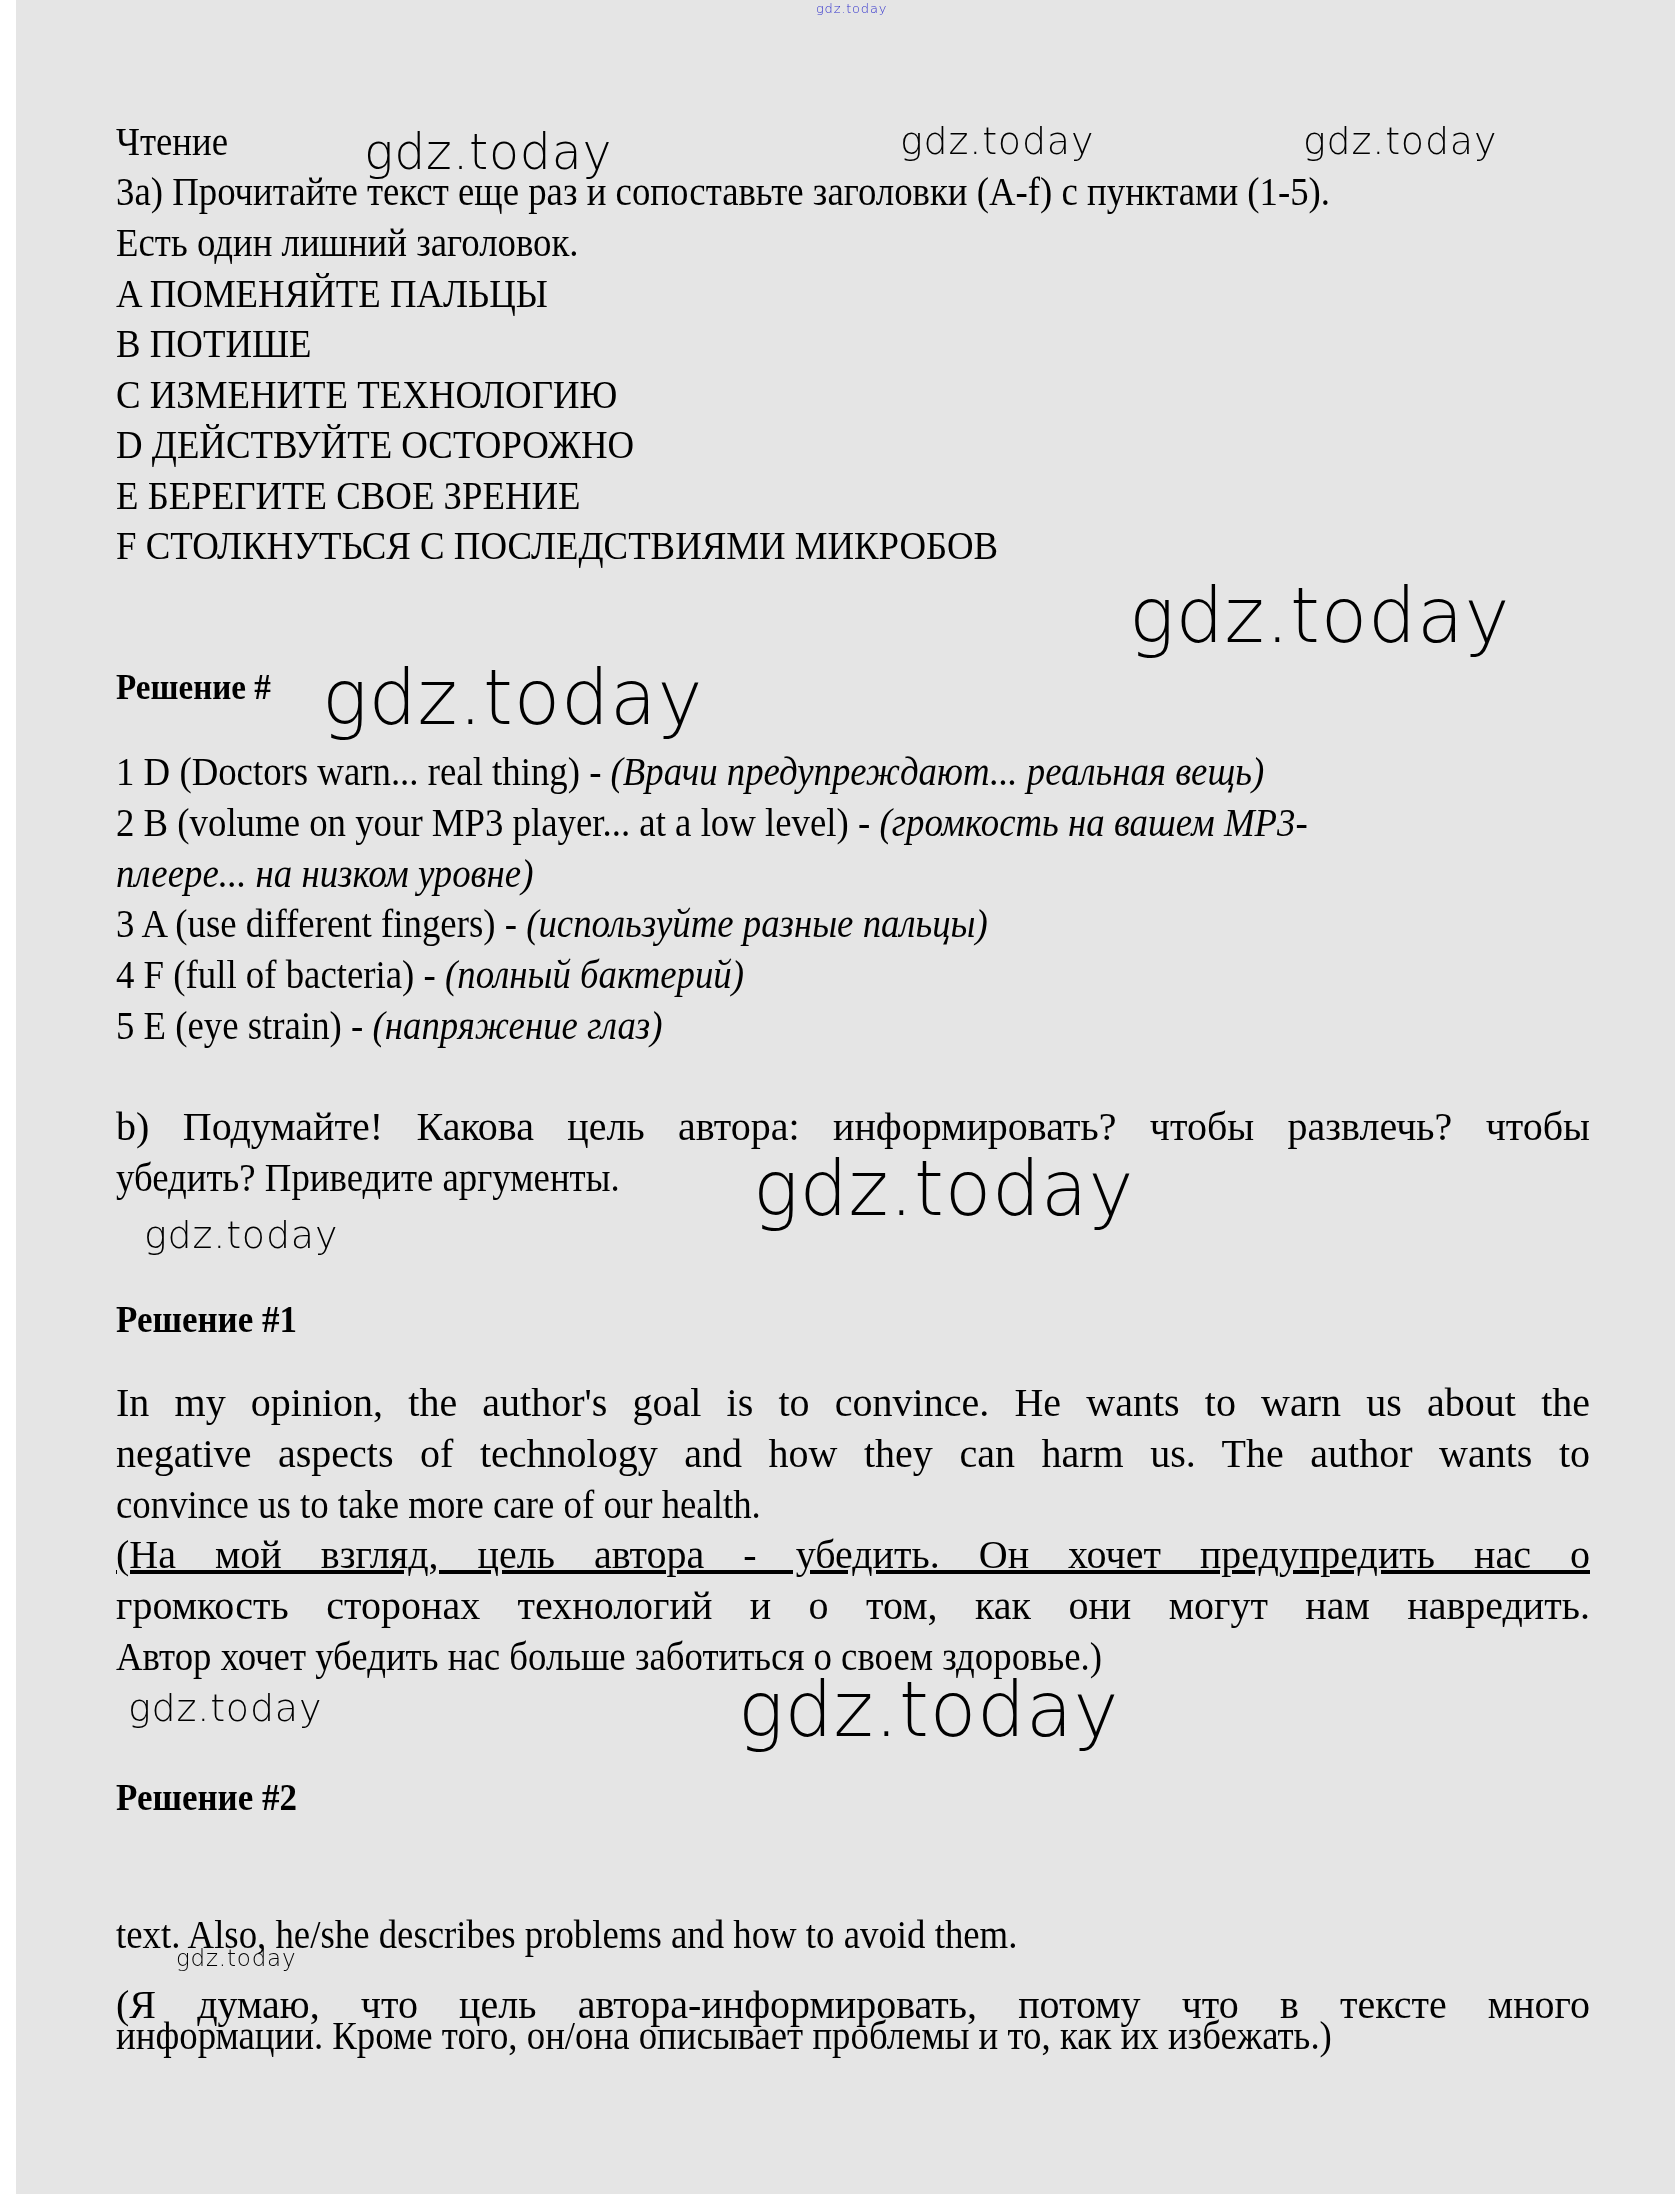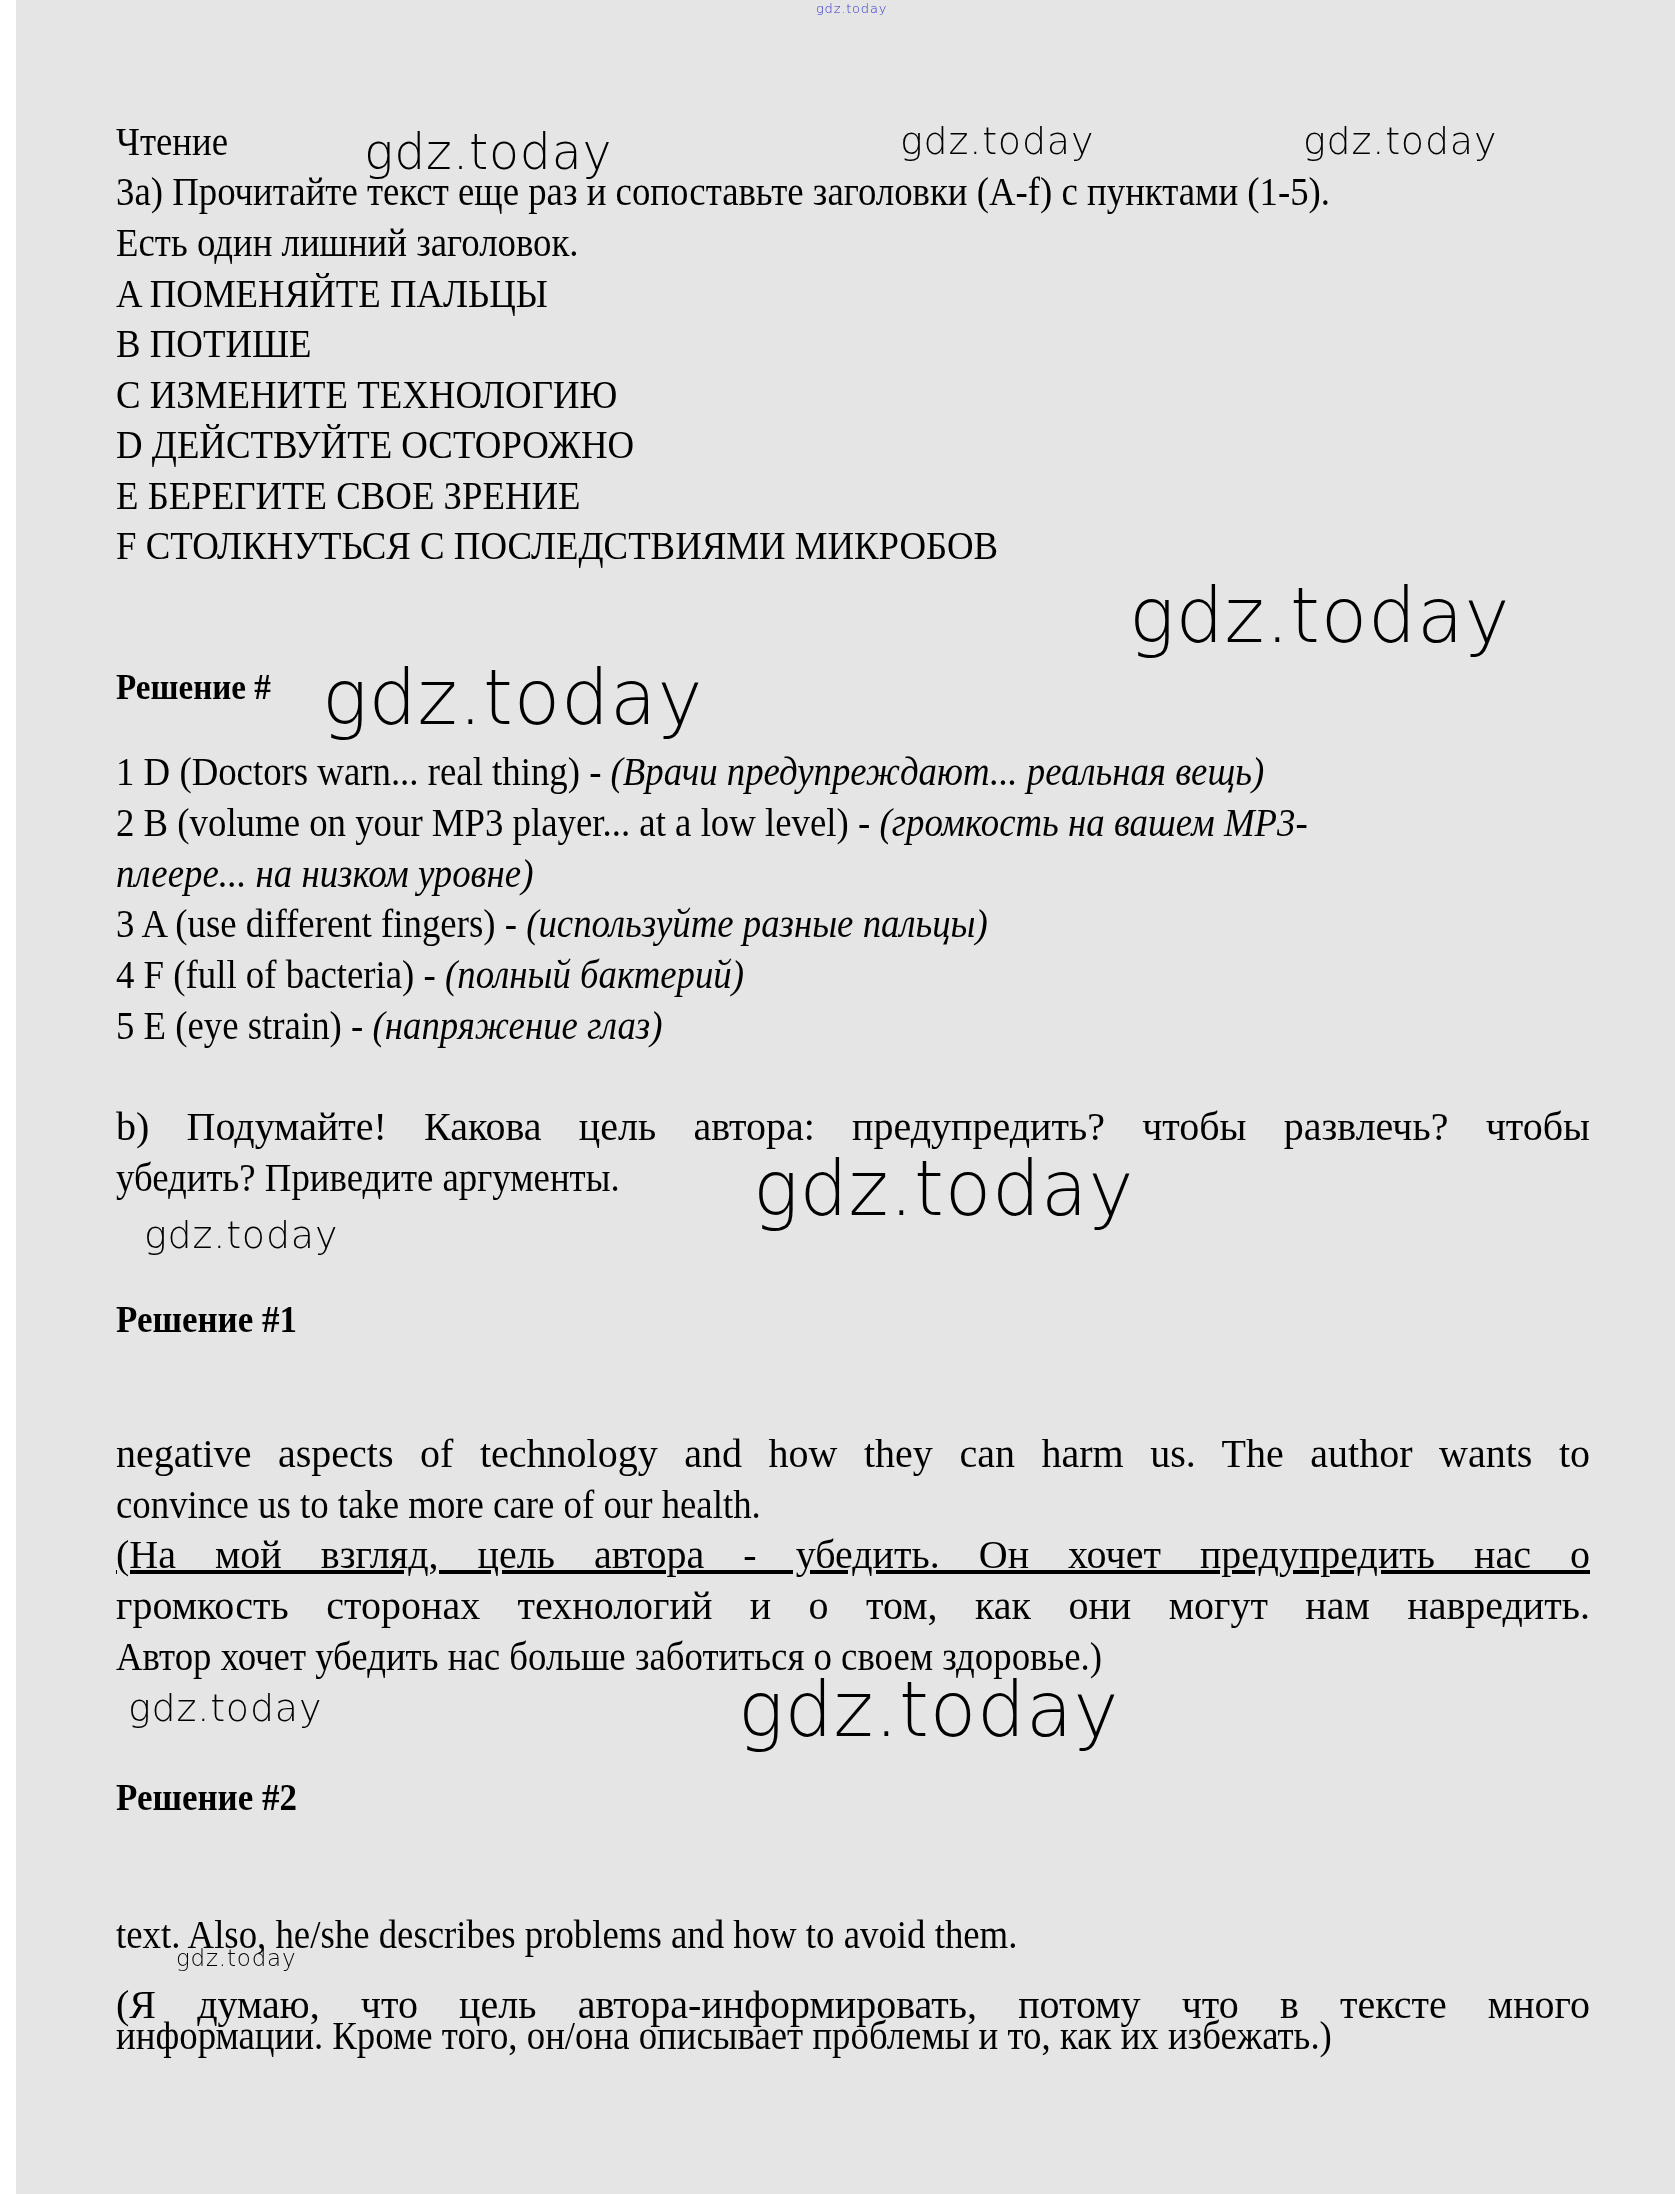--- a/index.html
+++ b/index.html
@@ -69,26 +69,27 @@
   <div class="txt" style="top: 904px; transform: scaleX(0.92);">
     <span>3 A (use different fingers) - </span><span class="it">(используйте разные пальцы)</span>
   </div>
   <div class="txt" style="top: 955px; transform: scaleX(0.92);">
     <span>4 F (full of bacteria) - </span><span class="it">(полный бактерий)</span>
   </div>
   <div class="txt" style="top: 1006px; transform: scaleX(0.92);">
     <span>5 E (eye strain) - </span><span class="it">(напряжение глаз)</span>
   </div>
 
-  <div class="txt just" style="top:1107px;">b) Подумайте! Какова цель автора: предупредить? чтобы развлечь? чтобы</div>
+  <div class="txt just" style="top:1107px;">b) Подумайте! Какова цель автора: информировать? чтобы развлечь? чтобы</div>
   <div class="txt" style="top: 1158px; transform: scaleX(0.92);">убедить? Приведите аргументы.</div>
   <div class="wm" style="left: 737px; top: 1151px; font-size: 76px; color: rgb(0, 0, 0);">gdz.today</div>
   <div class="wm" style="left: 128px; top: 1216px; font-size: 38px; color: rgb(0, 0, 0);">gdz.today</div>
 
   <div class="txt bold" style="top: 1300px; font-size: 38px; transform: scaleX(0.92);">Решение #1</div>
+  <div class="txt just" style="top:1383px;">In my opinion, the author's goal is to convince. He wants to warn us about the</div>
   <div class="txt just" style="top:1434px;">negative aspects of technology and how they can harm us. The author wants to</div>
   <div class="txt" style="top: 1485px; transform: scaleX(0.92);">convince us to take more care of our health.</div>
   <div class="txt just" style="top:1535px;text-decoration:underline;">(На мой взгляд, цель автора - убедить. Он хочет предупредить нас о</div>
   <div class="txt just" style="top:1586px;">громкость сторонах технологий и о том, как они могут нам навредить.</div>
   <div class="txt" style="top: 1637px; transform: scaleX(0.92);">Автор хочет убедить нас больше заботиться о своем здоровье.)</div>
 
   <div class="wm" style="left: 112px; top: 1689px; font-size: 38px; color: rgb(0, 0, 0);">gdz.today</div>
   <div class="wm" style="left: 722px; top: 1672px; font-size: 76px; color: rgb(0, 0, 0);">gdz.today</div>
 
   <div class="txt bold" style="top: 1778px; font-size: 38px; transform: scaleX(0.92);">Решение #2</div>

